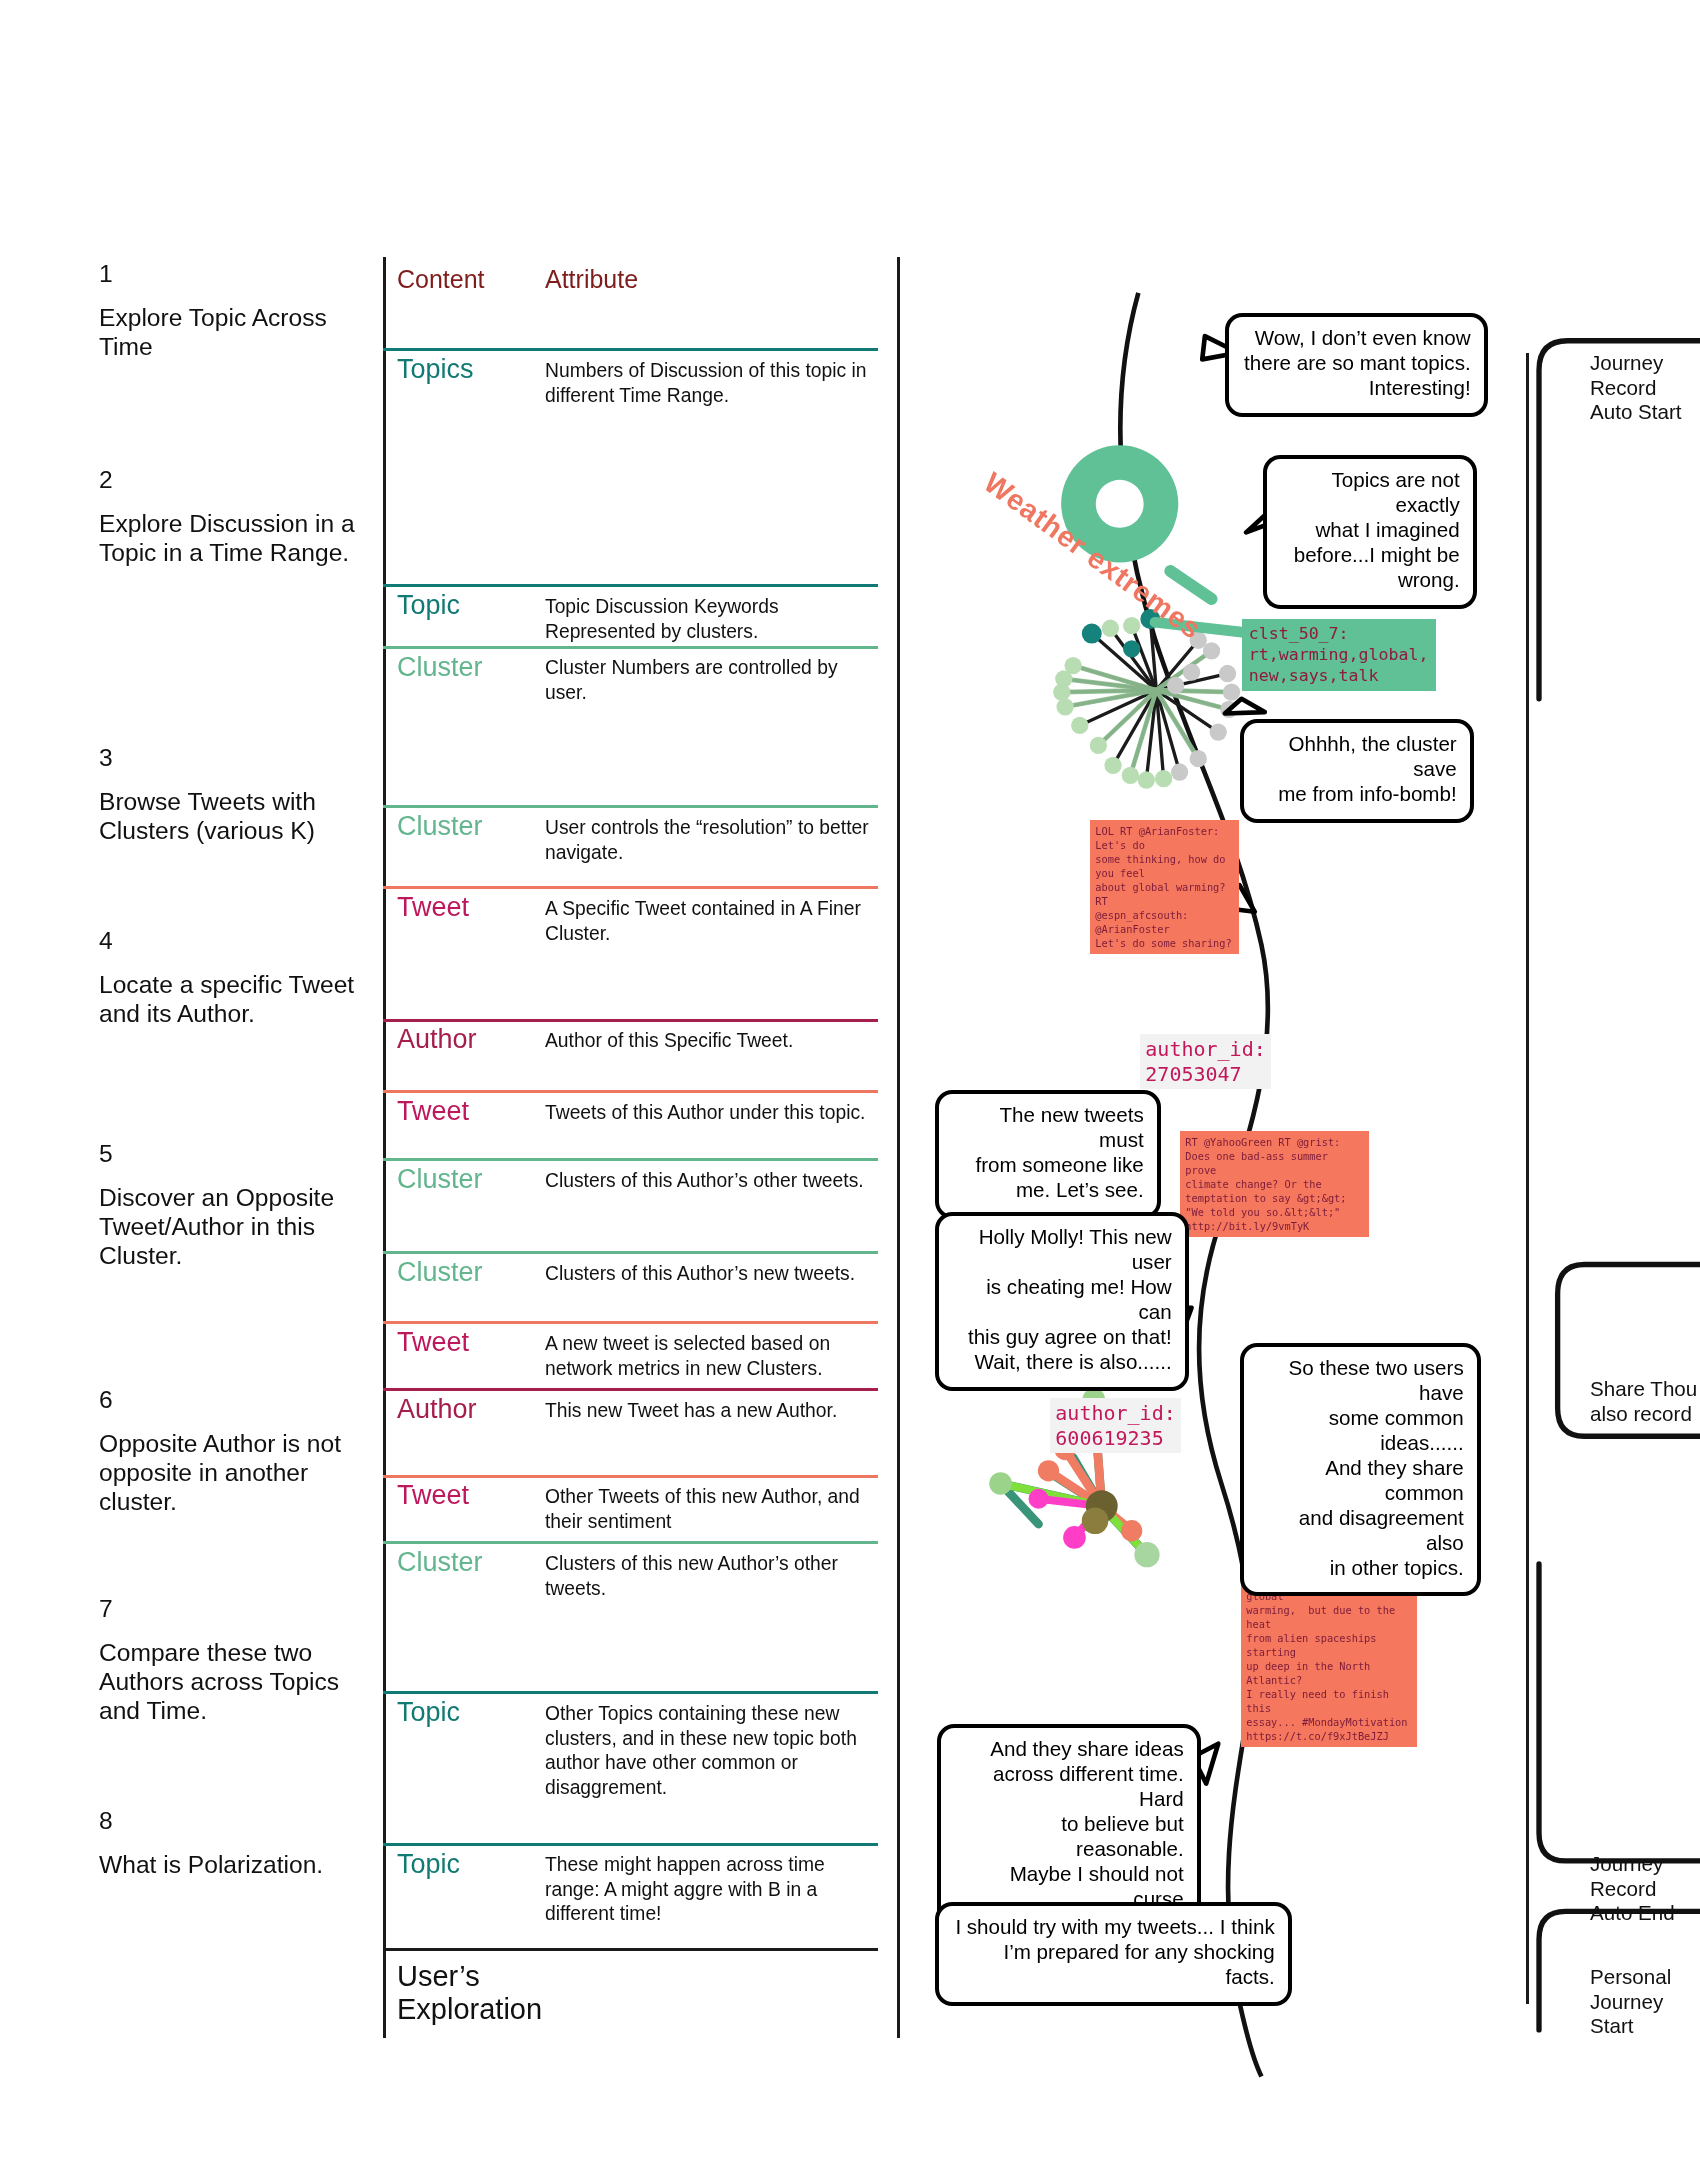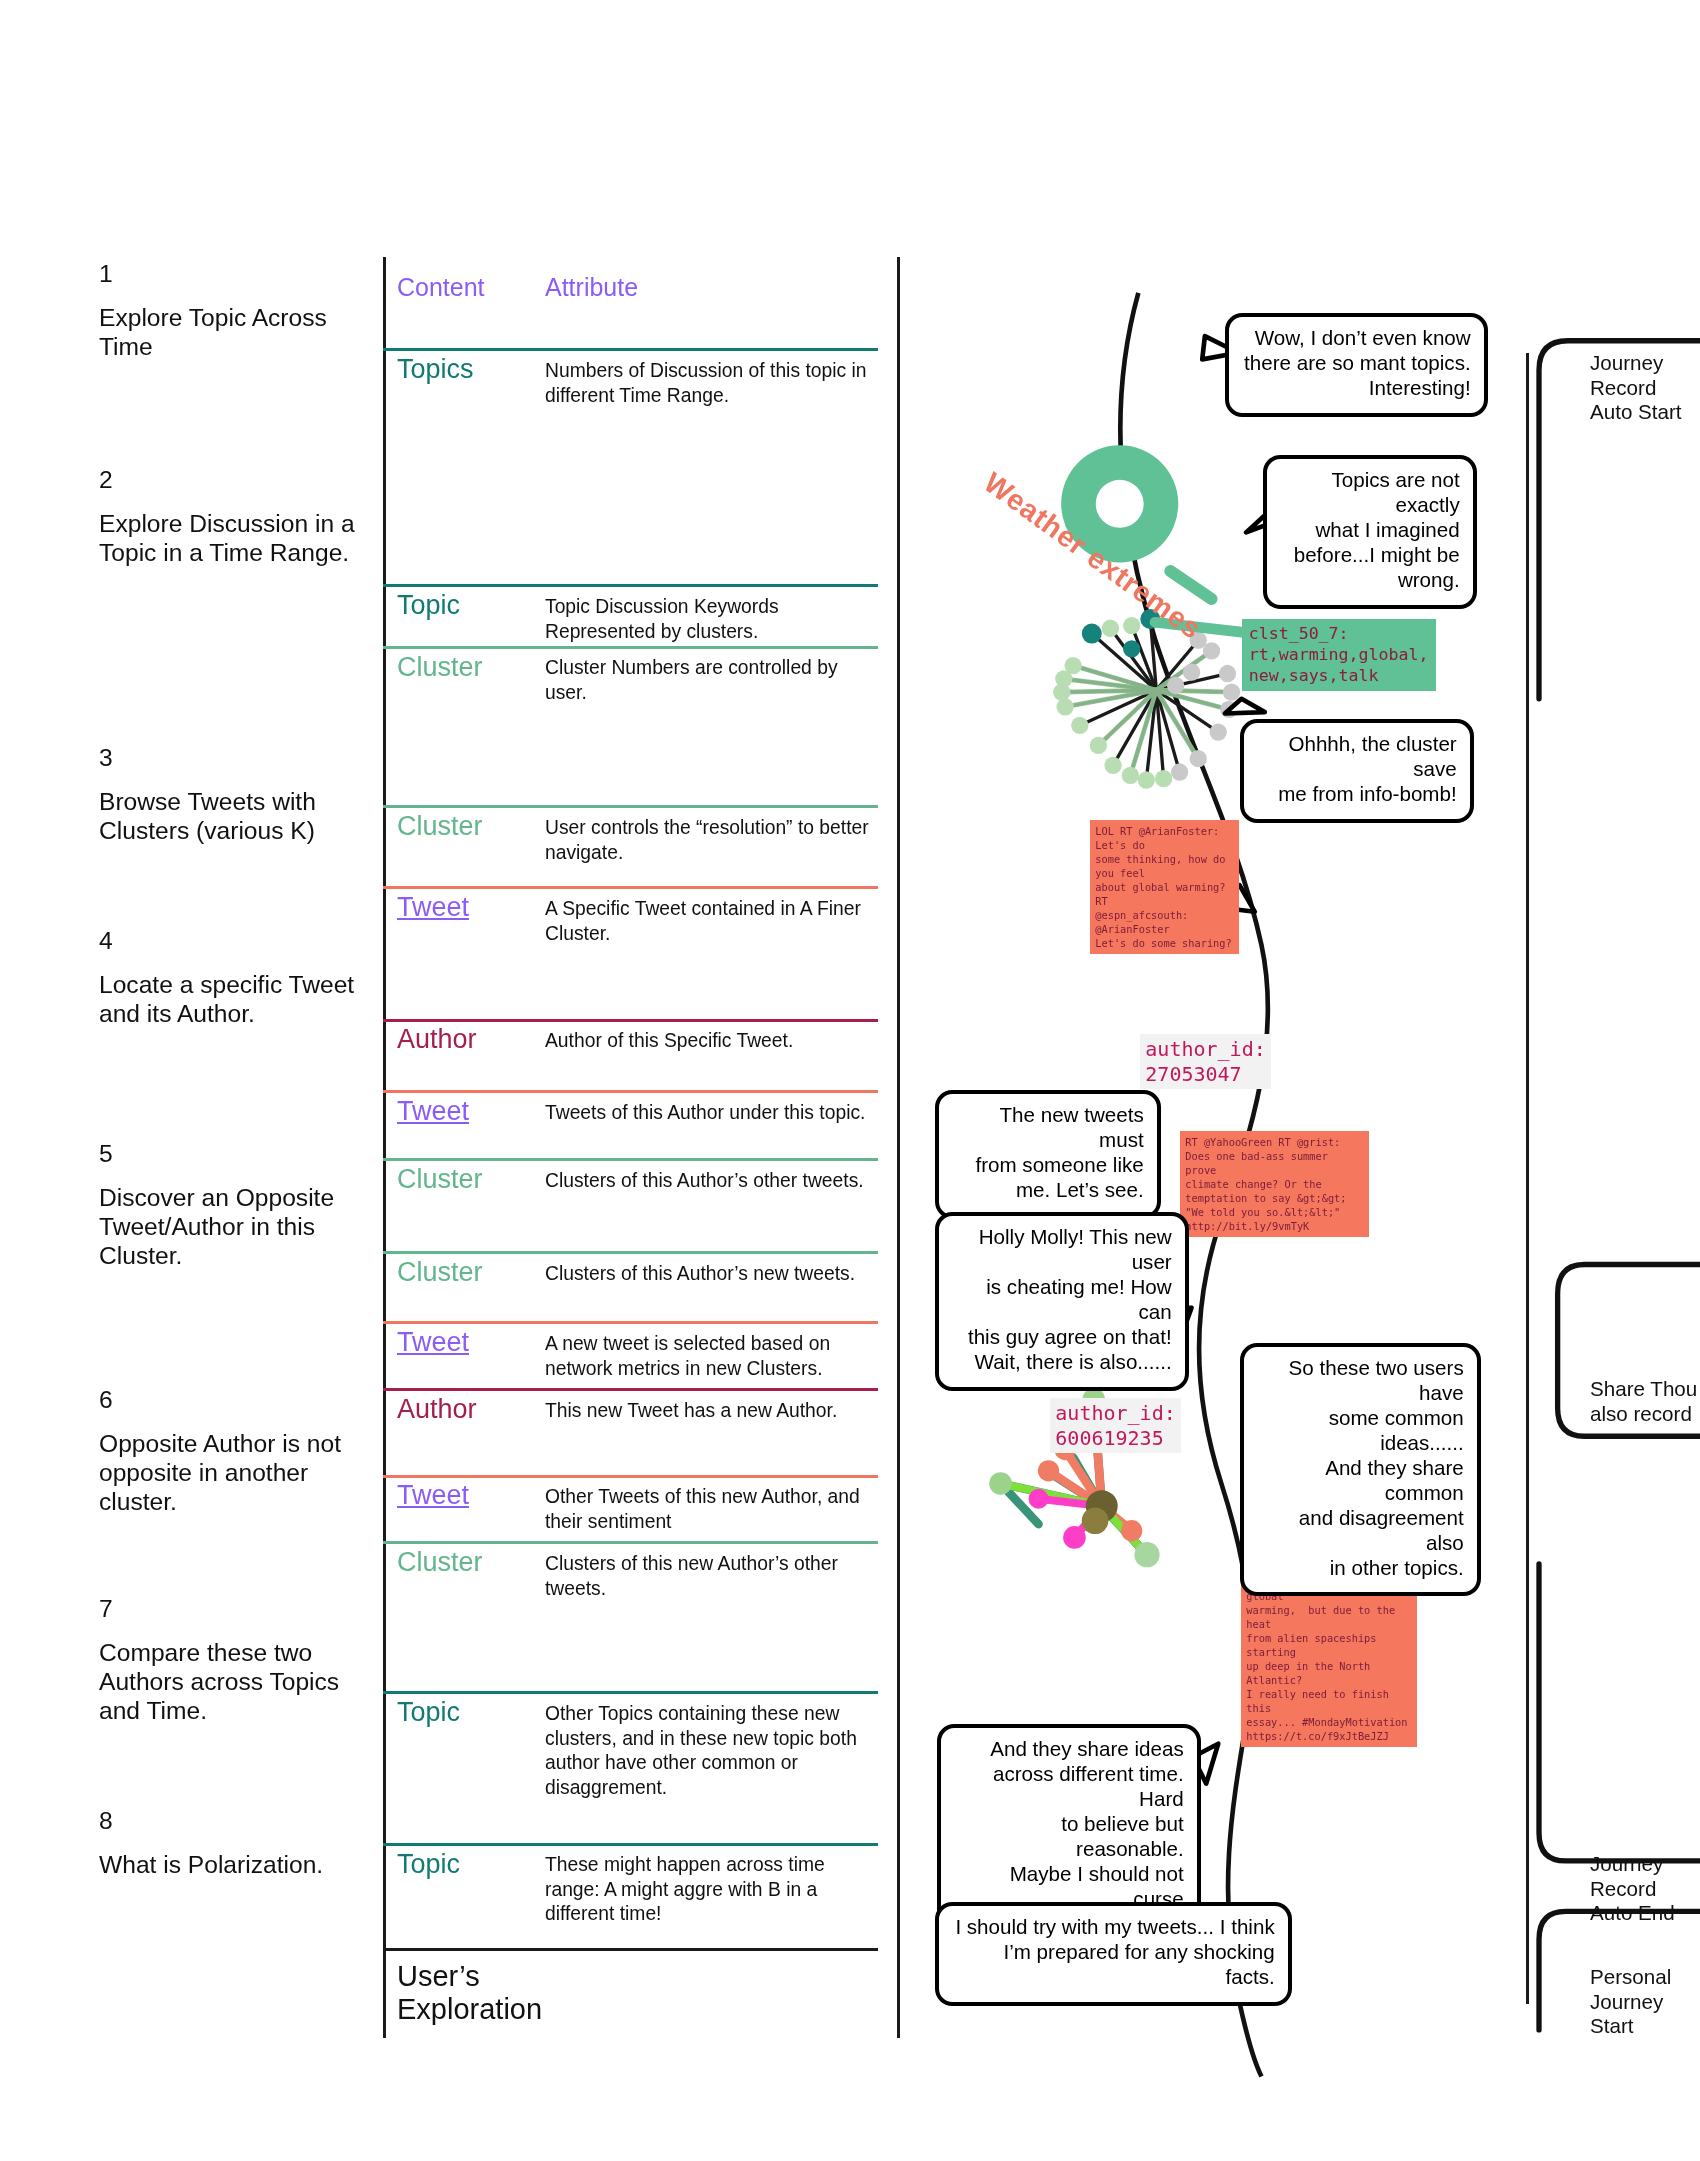--- a/index.html
+++ b/index.html
@@ -10,27 +10,27 @@
   .abs{position:absolute;}
   .vline{position:absolute;background:#1a1a1a;width:3.3px;}
   .rowline{position:absolute;height:2.7px;}
 
   
   .task{position:absolute;left:99px;width:266px;color:#111;}
   .task .num{font-size:24.6px;font-weight:400;letter-spacing:0.3px;margin-bottom:14.6px;}
   .task .ttl{font-size:24.6px;line-height:1.19;font-weight:400;}
 
   
-  .colhdr{position:absolute;font-size:25px;color:#8b5cf6;margin-top:8px;}
+  .colhdr{position:absolute;font-size:25px;color:#7f1d1d;}
   .content-cell{position:absolute;left:397px;font-size:27px;line-height:1.0;white-space:nowrap;}
   .attr-cell{position:absolute;left:545px;width:333px;font-size:19.3px;line-height:1.27;color:#111;}
 
   .c-topic{color:#127a74;}
   .c-cluster{color:#62b58c;}
-  .c-tweet{color:#8b5cf6;text-decoration:underline;}
+  .c-tweet{color:#be185d;}
   .c-author{color:#a51e4d;}
 
   .l-topic{background:#127a74;}
   .l-cluster{background:#62b58c;}
   .l-tweet{background:#ef7761;}
   .l-author{background:#a51e4d;}
 
   .userexp{position:absolute;left:397px;font-size:29px;line-height:1.13;color:#111;}
 
   

